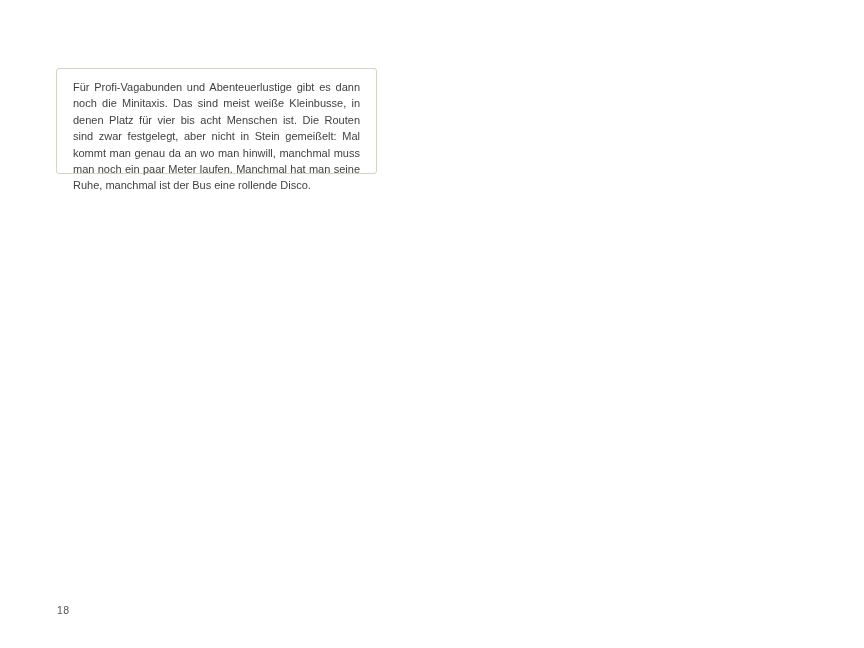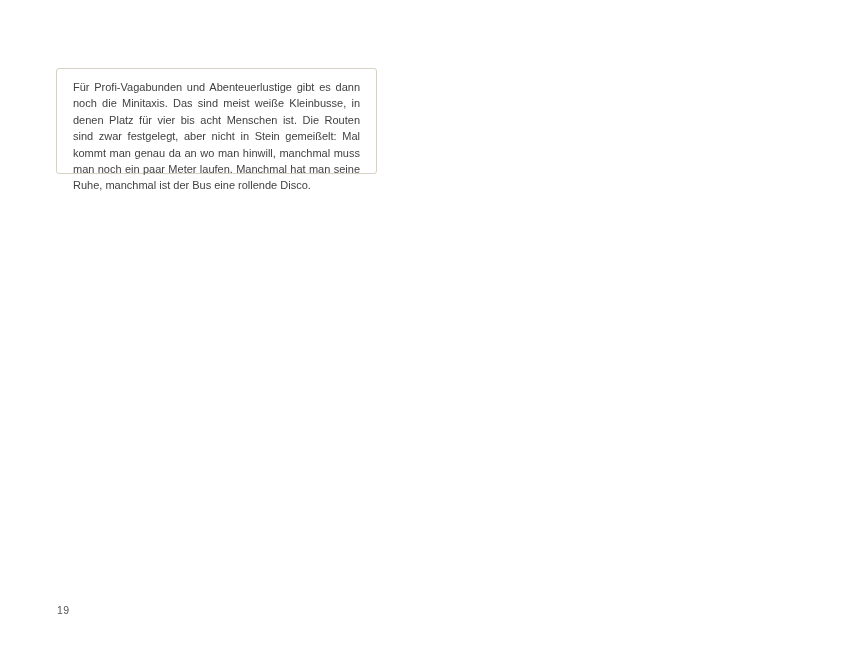--- a/index.html
+++ b/index.html
@@ -40,21 +40,21 @@
   }
   .pn-left{left:57px;}
 </style>
 </head>
 <body>
 
 <section class="page page-left">
   <div class="info-box">
     <p>Für Profi-Vagabunden und Abenteuerlustige gibt es dann noch die Minitaxis. Das sind meist weiße Kleinbusse, in denen Platz für vier bis acht Menschen ist. Die Routen sind zwar festgelegt, aber nicht in Stein gemeißelt: Mal kommt man genau da an wo man hinwill, manchmal muss man noch ein paar Meter laufen. Manchmal hat man seine Ruhe, manchmal ist der Bus eine rollende Disco.</p>
   </div>
-  <div class="page-number pn-left">19</div>
+  <div class="page-number pn-left">18</div>
 </section>
 
 <section class="page page-right">
   
   
   
   
   
 
   

